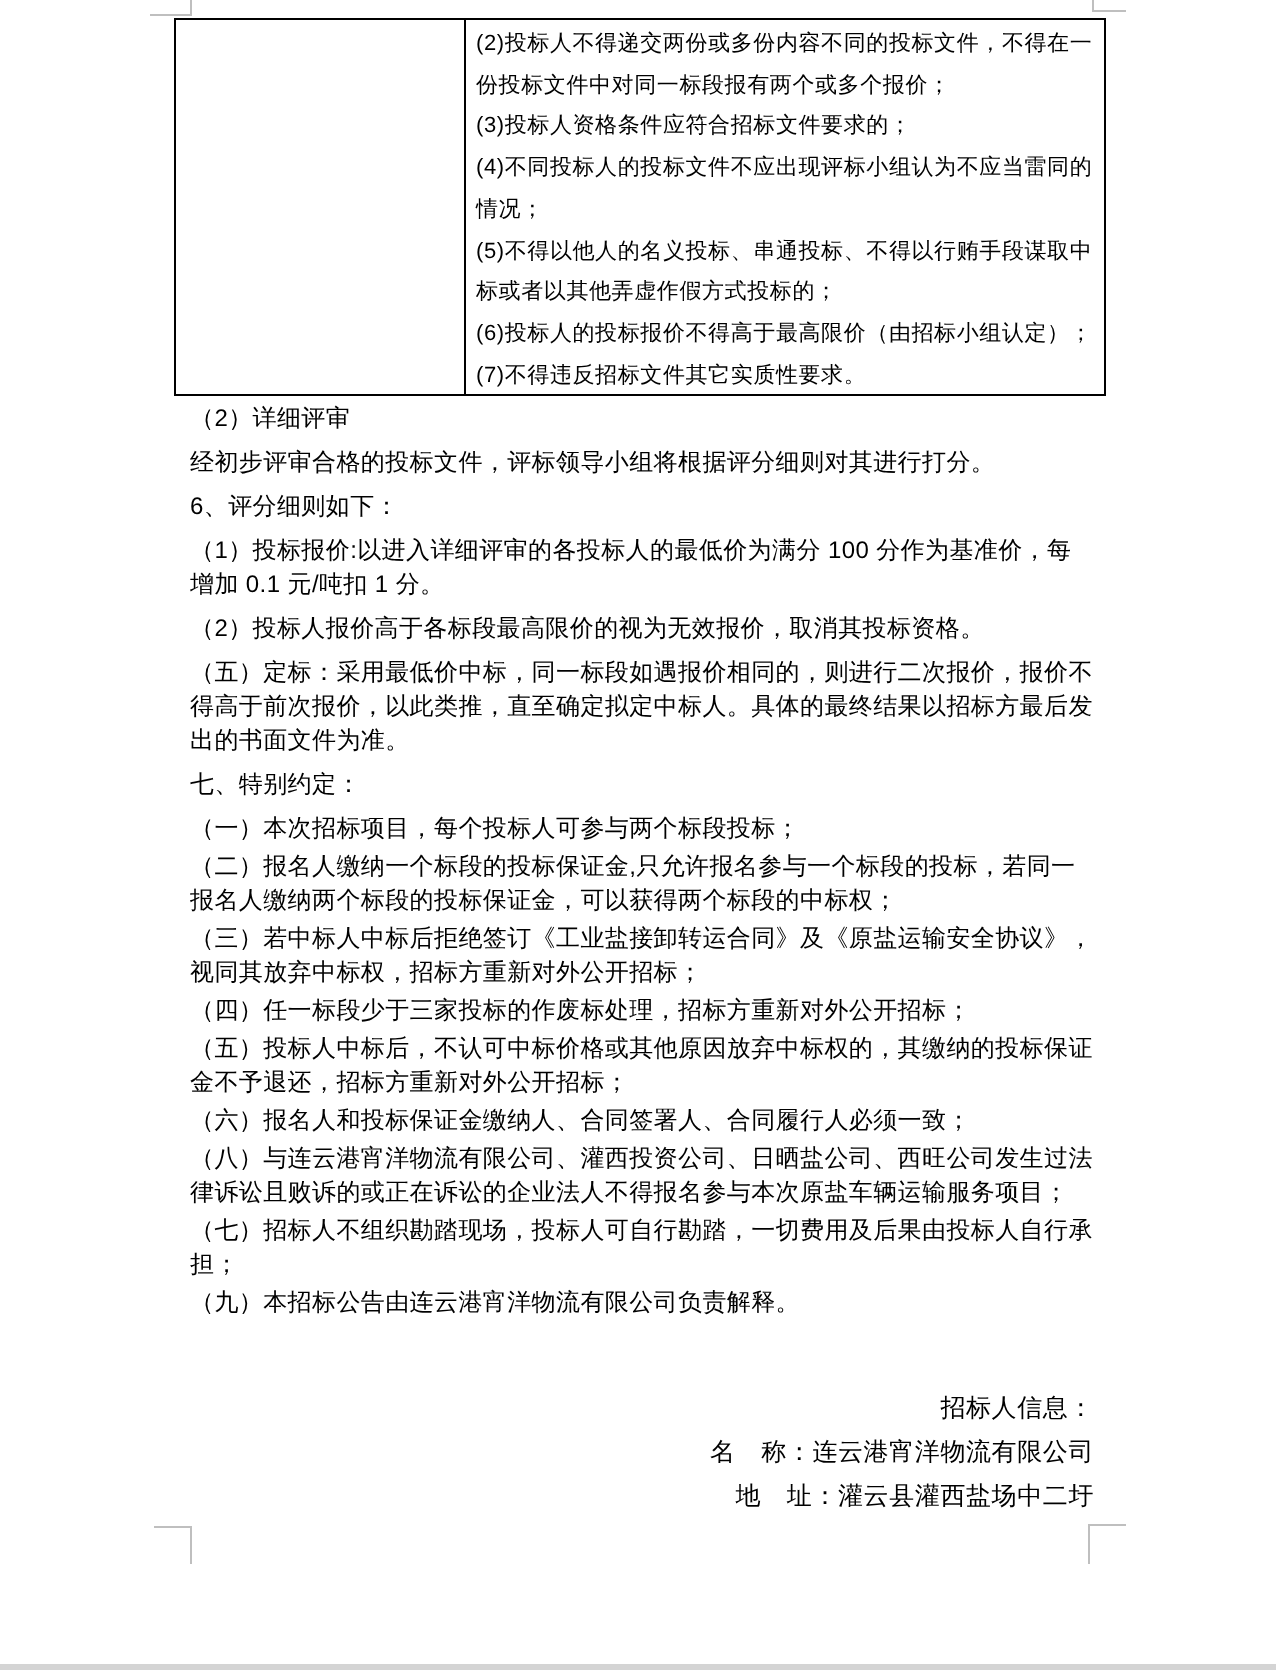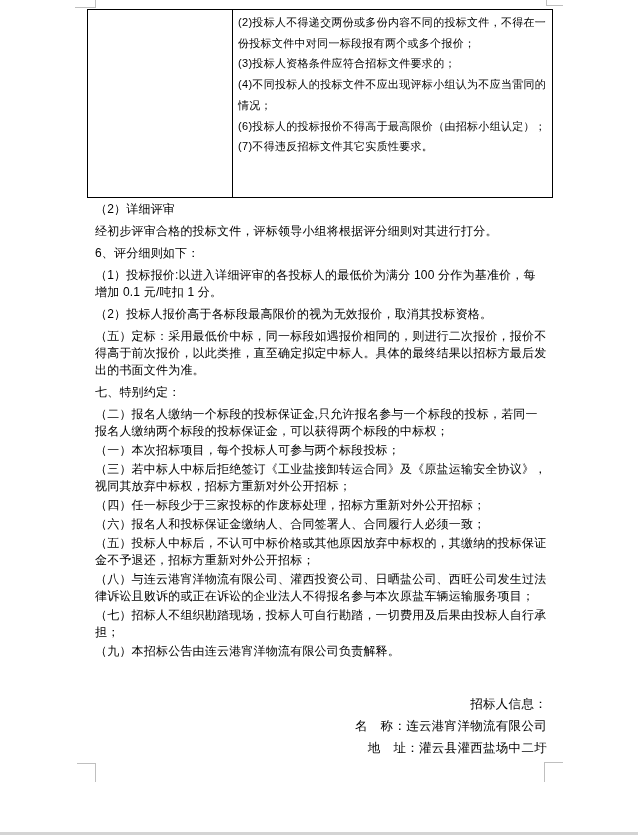--- a/index.html
+++ b/index.html
@@ -94,20 +94,21 @@
   <div class="doc-table">
     <div class="cell-left"></div>
     <div class="cell-right">
 
         <p>(2)投标人不得递交两份或多份内容不同的投标文件，不得在一份投标文件中对同一标段报有两个或多个报价；</p>
 
         <p>(3)投标人资格条件应符合招标文件要求的；</p>
 
         <p>(4)不同投标人的投标文件不应出现评标小组认为不应当雷同的情况；</p>
 
+        <p>(5)不得以他人的名义投标、串通投标、不得以行贿手段谋取中标或者以其他弄虚作假方式投标的；</p>
 
         <p>(6)投标人的投标报价不得高于最高限价（由招标小组认定）；</p>
 
         <p>(7)不得违反招标文件其它实质性要求。</p>
       </div>
   </div>
 
   <div class="body-text">
 
       <p>（2）详细评审</p>
@@ -117,31 +118,31 @@
       <p>6、评分细则如下：</p>
 
       <p>（1）投标报价:以进入详细评审的各投标人的最低价为满分 100 分作为基准价，每增加 0.1 元/吨扣 1 分。</p>
 
       <p>（2）投标人报价高于各标段最高限价的视为无效报价，取消其投标资格。</p>
 
       <p>（五）定标：采用最低价中标，同一标段如遇报价相同的，则进行二次报价，报价不得高于前次报价，以此类推，直至确定拟定中标人。具体的最终结果以招标方最后发出的书面文件为准。</p>
 
       <p class="bold">七、特别约定：</p>
 
+      <p class="tight">（一）本次招标项目，每个投标人可参与两个标段投标；</p>
+
       <p class="tight">（二）报名人缴纳一个标段的投标保证金,只允许报名参与一个标段的投标，若同一报名人缴纳两个标段的投标保证金，可以获得两个标段的中标权；</p>
-
-      <p class="tight">（一）本次招标项目，每个投标人可参与两个标段投标；</p>
 
       <p class="tight">（三）若中标人中标后拒绝签订《工业盐接卸转运合同》及《原盐运输安全协议》，视同其放弃中标权，招标方重新对外公开招标；</p>
 
       <p class="tight">（四）任一标段少于三家投标的作废标处理，招标方重新对外公开招标；</p>
 
+      <p class="tight">（五）投标人中标后，不认可中标价格或其他原因放弃中标权的，其缴纳的投标保证金不予退还，招标方重新对外公开招标；</p>
+
       <p class="tight">（六）报名人和投标保证金缴纳人、合同签署人、合同履行人必须一致；</p>
-
-      <p class="tight">（五）投标人中标后，不认可中标价格或其他原因放弃中标权的，其缴纳的投标保证金不予退还，招标方重新对外公开招标；</p>
 
       <p class="tight">（八）与连云港宵洋物流有限公司、灌西投资公司、日晒盐公司、西旺公司发生过法律诉讼且败诉的或正在诉讼的企业法人不得报名参与本次原盐车辆运输服务项目；</p>
 
       <p class="tight">（七）招标人不组织勘踏现场，投标人可自行勘踏，一切费用及后果由投标人自行承担；</p>
 
       <p class="tight">（九）本招标公告由连云港宵洋物流有限公司负责解释。</p>
     </div>
 
   <div class="bidder-info">
 

